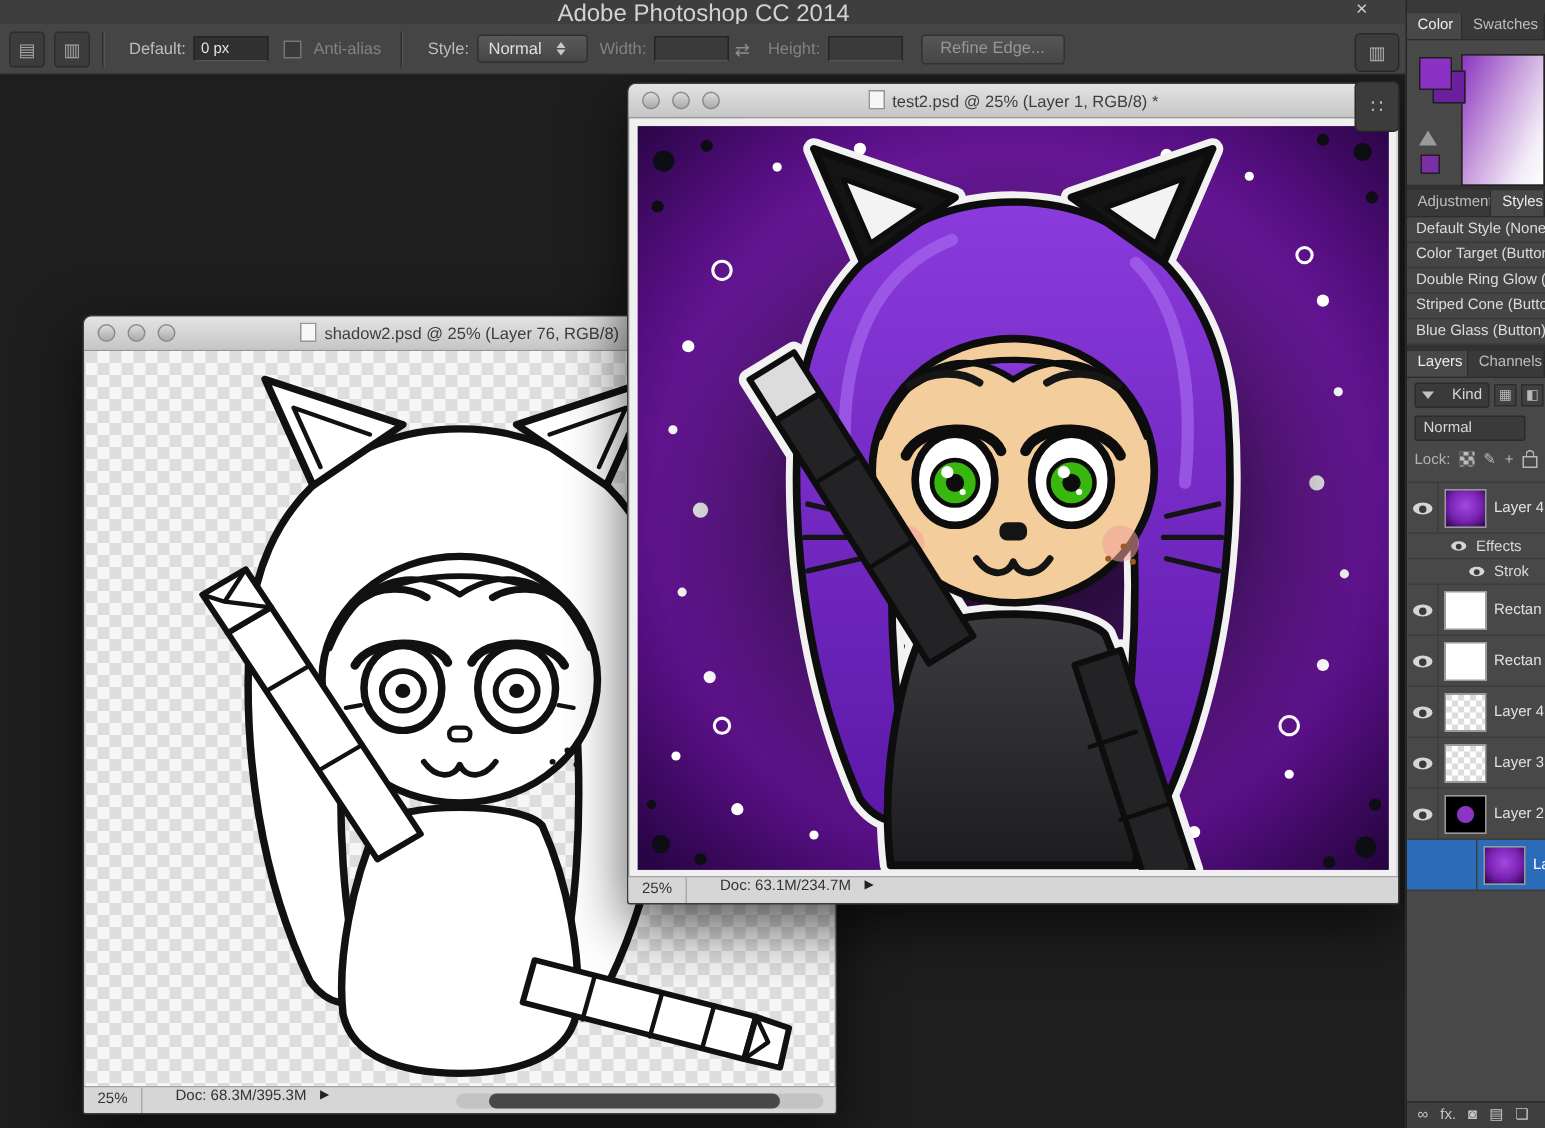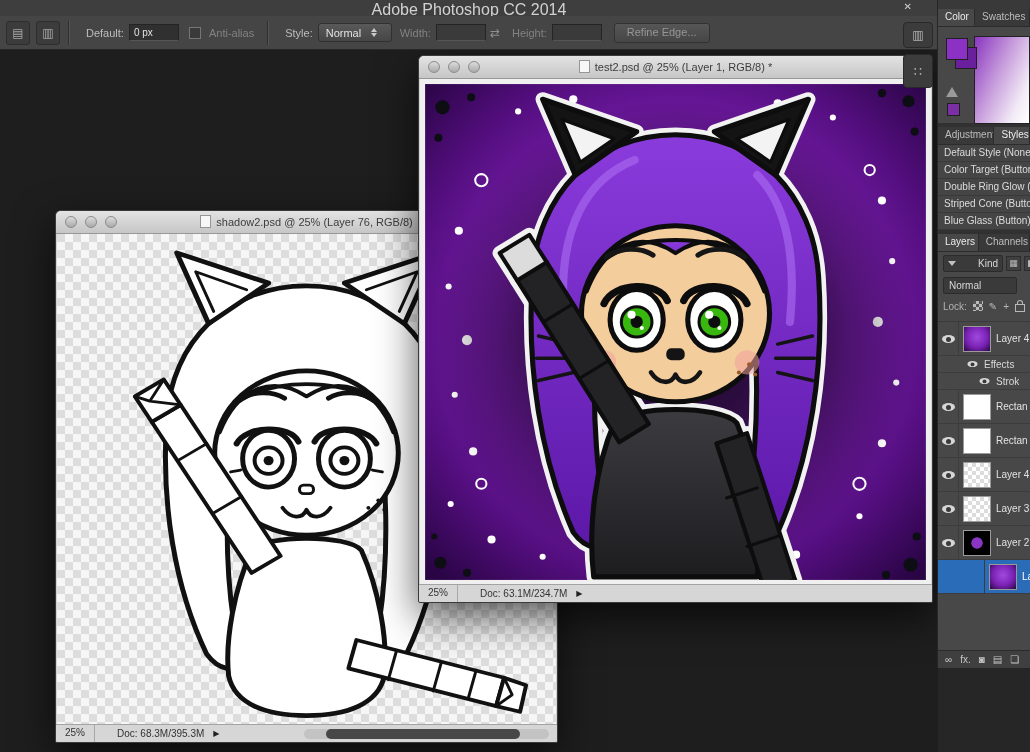--- a/index.html
+++ b/index.html
@@ -49,34 +49,34 @@
     background:linear-gradient(#e3e3e3,#c6c6c6);border-bottom:1px solid #979797;}
   .tl-group{position:absolute;left:9px;top:5px;display:flex;gap:8px;}
   .tl{width:12px;height:12px;border-radius:50%;background:linear-gradient(#dcdcdc,#aaaaaa);
     border:1px solid #8b8b8b;box-sizing:border-box;}
   .win-title{position:absolute;left:90px;right:90px;top:4px;text-align:center;font-size:11px;color:#3d3d3d;
     white-space:nowrap;overflow:hidden;}
   .docico{display:inline-block;width:9px;height:11px;background:#f7f7f7;border:1px solid #969696;
     vertical-align:-2px;margin-right:5px;}
   .win-content{position:absolute;left:1px;right:1px;top:23px;bottom:17px;overflow:hidden;background:#fff;}
   .win-status{position:absolute;left:0;right:0;bottom:0;height:17px;background:#d6d6d6;border-top:1px solid #a3a3a3;
-    display:flex;align-items:center;font-size:10px;color:#333;border-radius:0 0 2px 2px;}
+    display:flex;font-size:10px;color:#333;border-radius:0 0 2px 2px;}
   .ws-zoom{padding:0 9px;border-right:1px solid #a8a8a8;height:100%;line-height:16px;}
   .ws-doc{margin-left:22px;white-space:nowrap;}
   .ws-play{margin-left:9px;font-size:8px;color:#222;}
   .hscroll{position:absolute;left:248px;right:8px;bottom:3px;height:10px;background:#c3c3c3;border-radius:6px;}
   .hthumb{position:absolute;left:9%;width:79%;top:0;height:10px;background:#474747;border-radius:6px;}
 
   .win-shadow{left:55px;top:161px;width:501px;height:531px;z-index:1;}
   .win-shadow .win-content{background:repeating-conic-gradient(#f6f6f6 0% 25%,#dddddd 0% 50%) 0 0/16px 16px;}
   .win-test{left:418px;top:6px;width:513px;height:546px;z-index:2;}
   .art-svg{position:absolute;left:0;top:0;width:100%;height:100%;display:block;}
 
   
-  .right-col{position:absolute;right:0;top:0;width:92px;height:668px;background:#484848;border-left:1px solid #262626;
+  .right-col{position:absolute;right:0;top:0;width:92px;height:752px;background:#484848;border-left:1px solid #262626;
     z-index:5;display:flex;flex-direction:column;}
   .col-top{height:9px;background:#393939;}
   .ptabs{display:flex;background:#393939;border-bottom:1px solid #2c2c2c;height:17px;flex:none;}
   .ptab{padding:2px 7px 0 7px;font-size:10px;color:#bdbdbd;background:#393939;border-right:1px solid #2c2c2c;
     white-space:nowrap;overflow:hidden;}
   .ptab.active{background:#484848;color:#ececec;}
   .pgap{height:4px;background:#313131;flex:none;}
 
   .color-body{height:96px;position:relative;flex:none;background:#484848;}
   .fg-swatch{position:absolute;left:8px;top:11px;width:20px;height:20px;background:#8b32c4;border:1px solid #1f1f1f;z-index:2;}
@@ -86,21 +86,21 @@
   .web-swatch{position:absolute;left:9px;top:76px;width:11px;height:11px;background:#7b2fa5;border:1px solid #1f1f1f;}
   .color-ramp{position:absolute;left:36px;top:9px;right:0;height:86px;border:1px solid #222;
     background:linear-gradient(115deg,#8a35c0 0%,#c9a0dd 45%,#f3ecf7 80%,#ffffff 100%);}
 
   .style-row{height:16px;line-height:16px;padding-left:6px;font-size:10px;color:#dcdcdc;background:#454545;
     border-bottom:1px solid #393939;white-space:nowrap;overflow:hidden;flex:none;}
 
   .layers-panel{flex:1;display:flex;flex-direction:column;min-height:0;}
   .lp-row{flex:none;display:flex;align-items:center;padding:0 5px;}
   .lp-filter{height:22px;gap:3px;}
-  .kind-box{display:flex;align-items:center;gap:22px;background:#3a3a3a;border:1px solid #2b2b2b;border-radius:2px;
+  .kind-box{display:flex;align-items:center;gap:12px;background:#3a3a3a;border:1px solid #2b2b2b;border-radius:2px;
     height:15px;padding:0 4px;color:#d8d8d8;font-size:10px;}
   .funnel{width:0;height:0;border-left:4px solid transparent;border-right:4px solid transparent;border-top:5px solid #c2c2c2;}
   .mini-ico{font-size:9px;color:#b8b8b8;width:13px;height:13px;background:#404040;border:1px solid #2d2d2d;
     display:flex;align-items:center;justify-content:center;flex:none;}
   .lp-blend{height:22px;}
   .blend-box{width:62px;height:15px;background:#3a3a3a;border:1px solid #2b2b2b;border-radius:2px;color:#d8d8d8;
     font-size:10px;line-height:15px;padding:0 5px;}
   .lp-lock{height:20px;gap:6px;font-size:10px;color:#b2b2b2;}
   .lock-checker{width:10px;height:10px;background:repeating-conic-gradient(#bbb 0% 25%,#555 0% 50%) 0 0/6px 6px;}
   .lock-glyph{color:#b8b8b8;font-size:10px;}

